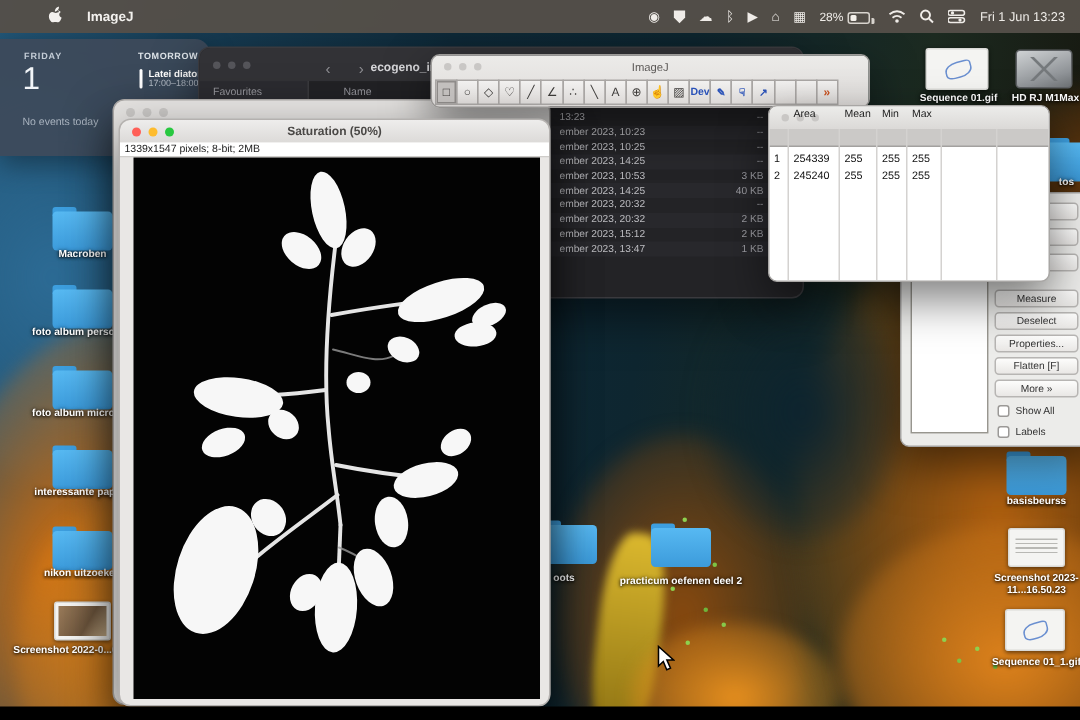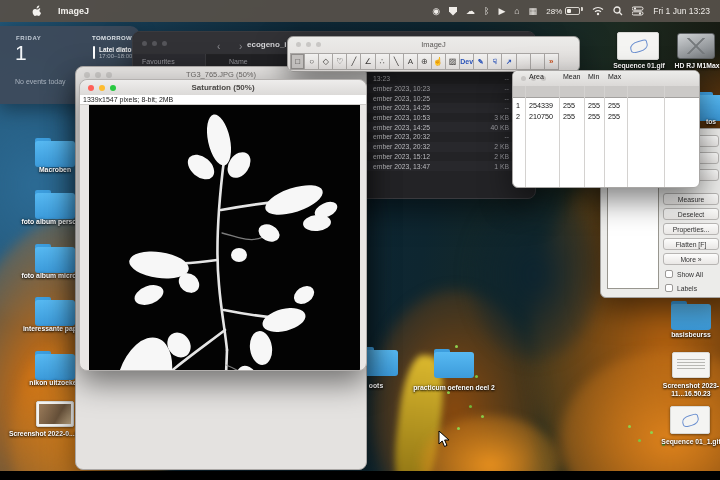--- a/index.html
+++ b/index.html
@@ -12,21 +12,21 @@
   .blob { position:absolute; border-radius:50%; }
   #bottom-bar { position:absolute; left:0; top:471px; width:720px; height:9px; background:#000; z-index:40; }
 
   
   #menubar { position:absolute; left:0; top:0; width:720px; height:22px;
     background:rgba(84,79,73,.96); display:flex; align-items:center; color:#f3f1ee; z-index:30; }
   #menubar .mi { font-size:9px; margin-right:14px; }
   .mright { position:absolute; right:10px; top:0; height:22px; display:flex; align-items:center; gap:9px; color:#efece8; }
   .mright .g { font-size:9px; line-height:1; }
   .shield { width:8px; height:9px; background:#efece8; clip-path:polygon(0 0,100% 0,100% 55%,50% 100%,0 55%); }
-  .batt { display:flex; align-items:flex-start; gap:3px; }
+  .batt { display:flex; align-items:flex-end; gap:3px; }
   .batt .pct { font-size:8px; }
   .batt .body { width:15px; height:8px; border:1px solid #d8d4ce; border-radius:2px; position:relative; }
   .batt .body i { position:absolute; left:1px; top:1px; bottom:1px; width:30%; background:#f3f0ea; border-radius:1px; }
   .batt .tip { width:2px; height:4px; background:#d8d4ce; border-radius:0 1px 1px 0; margin-left:-2px; }
   #clock { font-size:8.5px; white-space:nowrap; }
 
   
   #calendar { position:absolute; left:0; top:26px; width:140px; height:78px;
     background:rgba(62,74,90,.92); border-radius:0 10px 10px 0; color:#e8edf2; z-index:3;
     box-shadow:0 6px 18px rgba(0,0,0,.35); }
@@ -78,21 +78,21 @@
   .tool.blue { color:#2a52b8; font-size:7px; font-weight:bold; }
   .tool.red { color:#c8501e; font-weight:bold; }
 
   
   #tg3 { left:75px; top:66px; width:292px; height:404px; background:#e4e2e0; border-radius:8px; z-index:5;
     border:1px solid #aaa7a5; }
   #tg3 .tbar { height:15px; }
   #tg3 .ttl { font-size:7.5px; color:#6d6a68; }
 
   
-  #sat { left:79px; top:79px; width:288px; height:292px; background:#e9e7e5; border-radius:8px; z-index:7;
+  #sat { left:79px; top:79px; width:288px; height:392px; background:#e9e7e5; border-radius:8px; z-index:7;
     border:1px solid #b4b1af; overflow:hidden; }
   #sat .tbar { height:15px; background:linear-gradient(#eeedec,#dcdad8); border-radius:8px 8px 0 0; }
   #sat .ttl { font-size:8px; font-weight:bold; color:#4a4846; }
   #sat-info { position:absolute; left:0; top:15px; width:100%; height:10px; background:#fff; border-bottom:1px solid #cfcdca; }
   #sat-info span { position:absolute; left:3px; top:1px; font-size:7px; color:#1b1b1b; }
   #canvas { position:absolute; left:9px; top:25px; width:271px; height:361px; background:#030303; }
   #canvas svg { width:100%; height:100%; }
 
   
   #results { left:512px; top:70px; width:188px; height:118px; background:#fff; border-radius:6px; z-index:10;
@@ -292,21 +292,20 @@
   </div>
 </div>
 
 <div id="tg3" class="win">
   <div class="tbar">
     <div class="dots">
         <span class="dot off"></span>
         <span class="dot off"></span>
         <span class="dot off"></span>
       </div>
-    <div class="ttl">TG3_765.JPG (50%)</div>
   </div>
 </div>
 
 <div id="ijbar" class="win">
   <div class="tbar">
     <div class="dots">
         <span class="dot off"></span>
         <span class="dot off"></span>
         <span class="dot off"></span>
       </div>
@@ -424,21 +423,21 @@
   <div class="rcol" style="left:71px;"></div>
   <div class="rcol" style="left:91px;"></div>
   <div class="rcol" style="left:114px;"></div>
   <div class="rcol" style="left:151px;"></div>
   <span class="rcell" style="left:3px;top:30px;">1</span>
   <span class="rcell" style="left:16px;top:30px;">254339</span>
   <span class="rcell" style="left:50px;top:30px;">255</span>
   <span class="rcell" style="left:75px;top:30px;">255</span>
   <span class="rcell" style="left:95px;top:30px;">255</span>
   <span class="rcell" style="left:3px;top:41px;">2</span>
-  <span class="rcell" style="left:16px;top:41px;">210750</span>
+  <span class="rcell" style="left:16px;top:41px;">245240</span>
   <span class="rcell" style="left:50px;top:41px;">255</span>
   <span class="rcell" style="left:75px;top:41px;">255</span>
   <span class="rcell" style="left:95px;top:41px;">255</span>
 </div>
 
 <div id="menubar">
   <span style="margin-left:32px;margin-right:16px;">
     <svg width="10" height="12" viewBox="0 0 10 12">
       <path fill="#f3f1ee" d="M5.2 2.6c.5-.7 1.4-1.1 2.1-1.1.1.8-.2 1.5-.7 2.1-.5.6-1.3 1-2 1-.1-.7.2-1.5.6-2zM7.5 5c-1.1 0-1.5.6-2.3.6C4.4 5.6 3.8 5 2.9 5 1.7 5 .6 6.1.6 8c0 1.9 1.6 4 2.5 4 .6 0 .9-.4 1.8-.4s1.1.4 1.8.4c.9 0 2.3-2.1 2.3-3.3-1-.4-1.5-1.2-1.5-2 0-.8.5-1.4 1-1.7-.4-.6-1.1-1-2-1z"></path>
     </svg>

